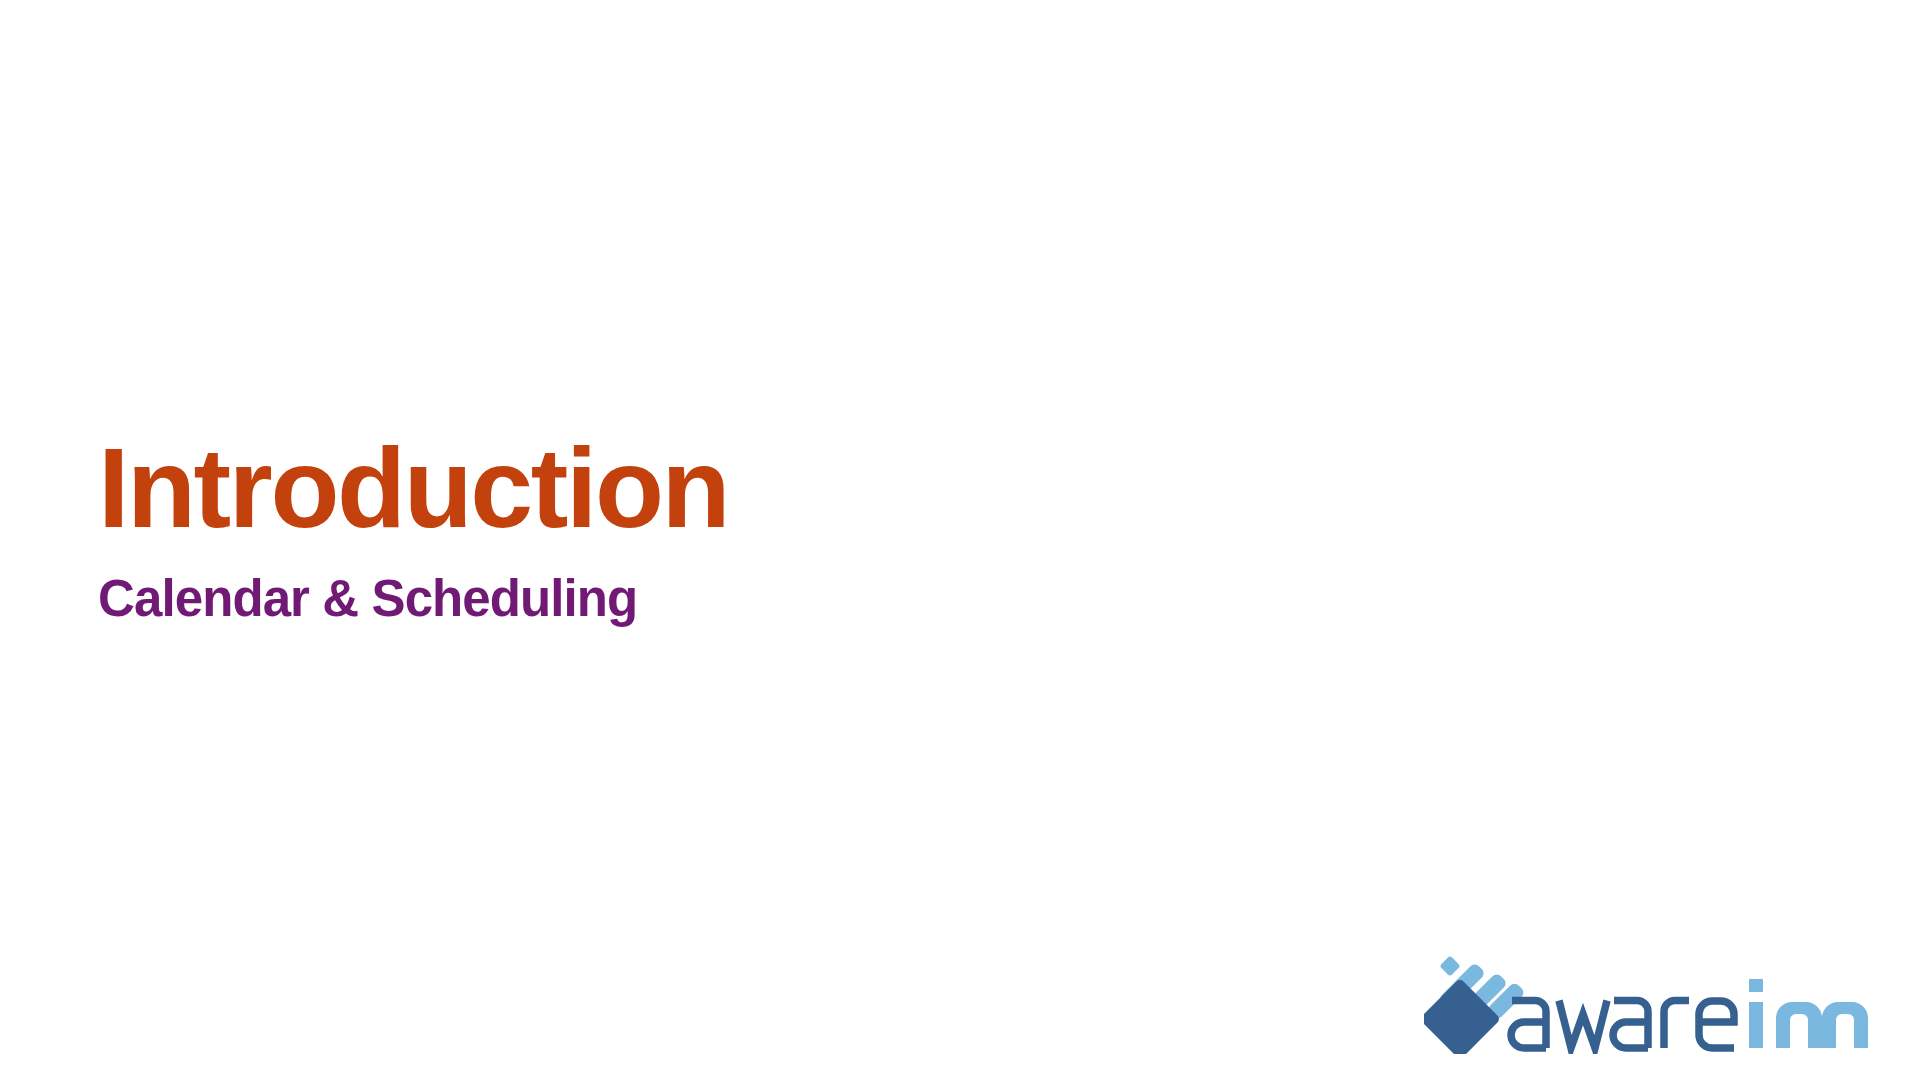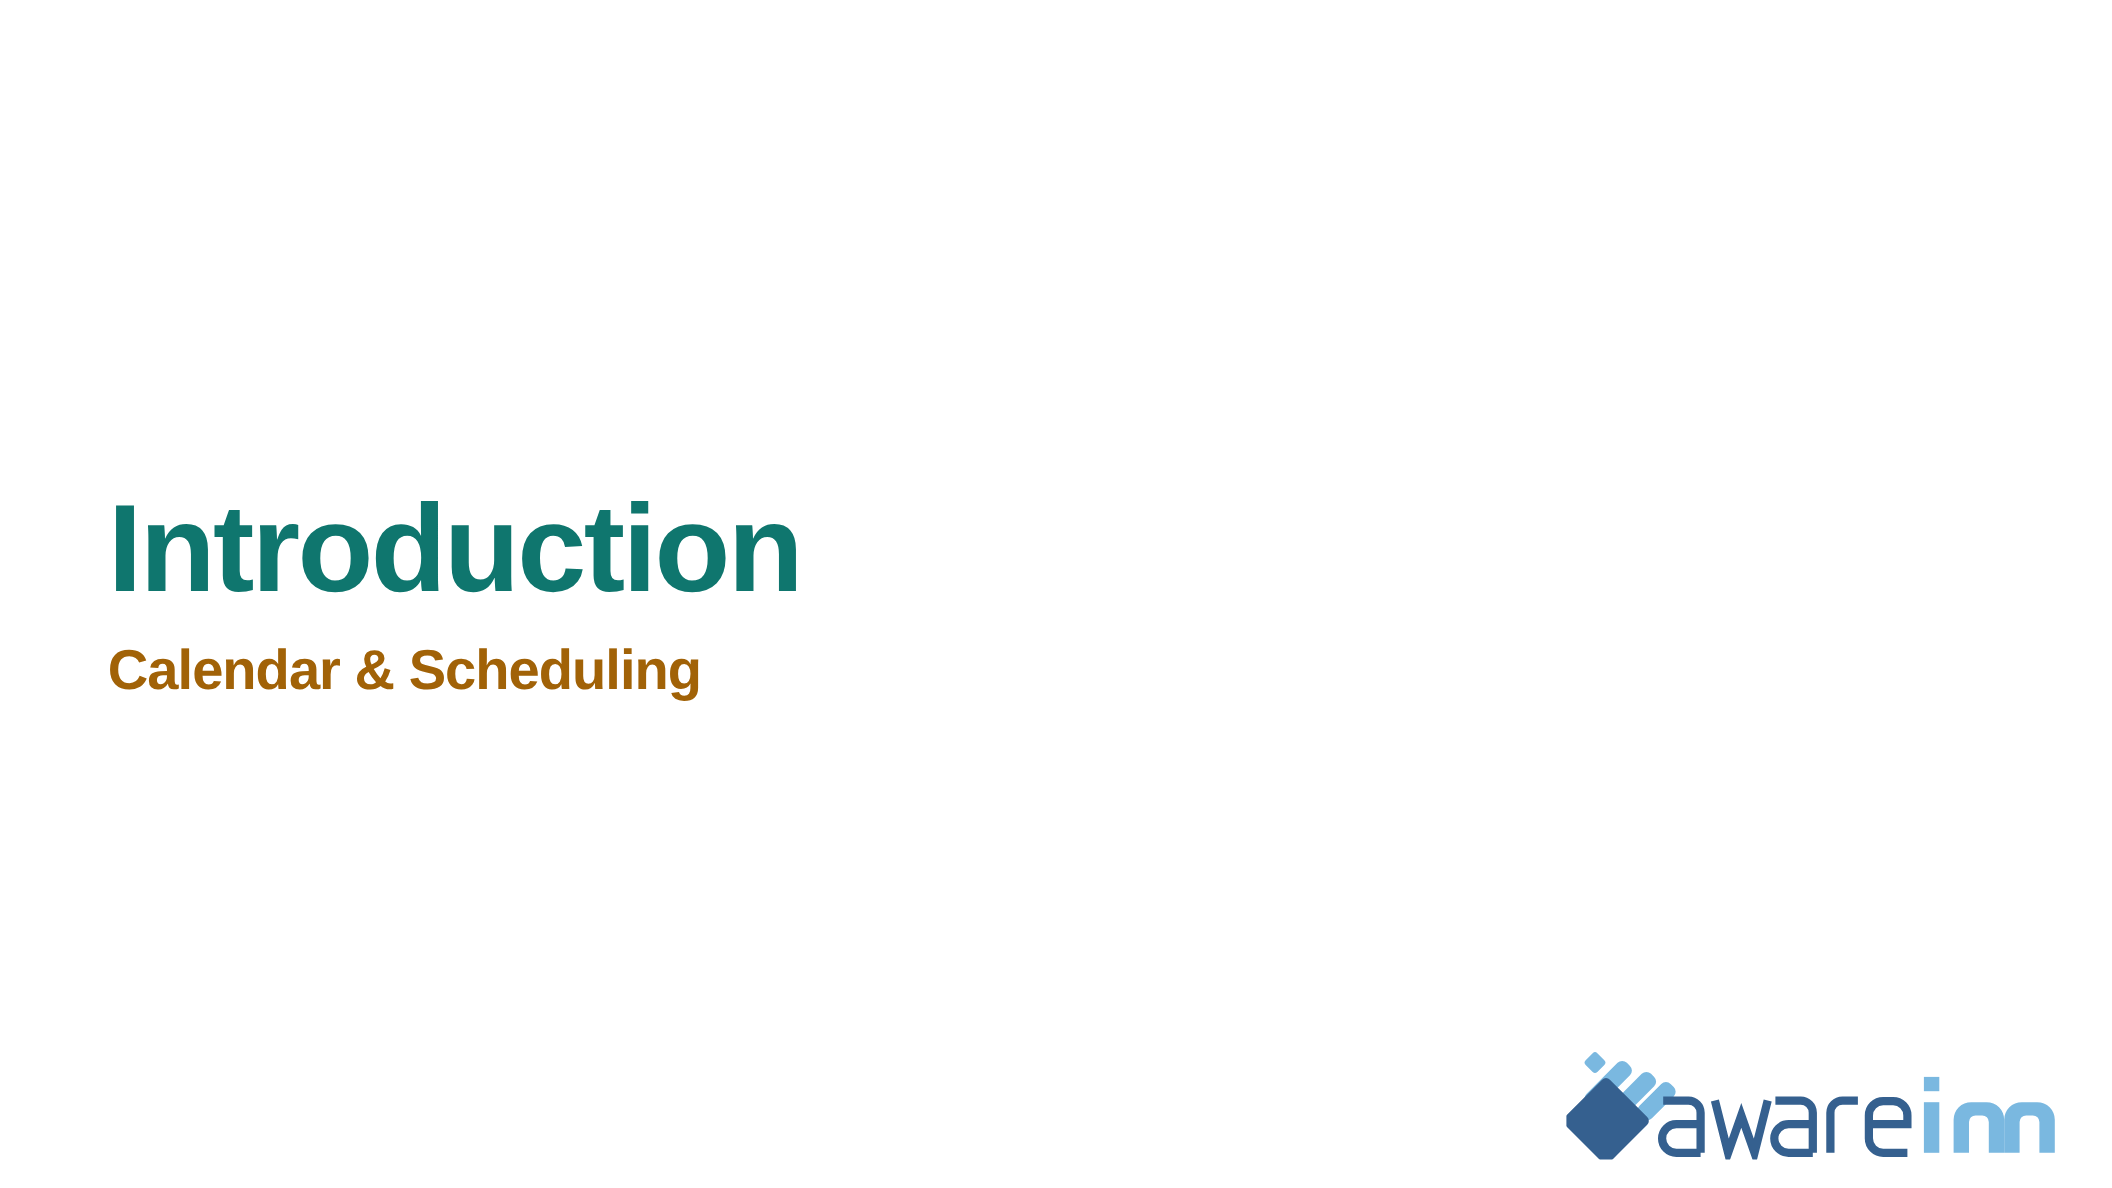--- a/index.html
+++ b/index.html
@@ -65,22 +65,22 @@
     width: 476px;
     height: 106px;
   }
 </style>
 </head>
 <body>
 
 <div class="slide" style="--slide-bg: #FFFFFF;">
 
   <div class="title-block">
-    <h1 class="slide-title" style="color: #0f766e; margin-top: 10px;">Introduction</h1>
-    <p class="slide-subtitle" style="color: #a16207;">Calendar &amp; Scheduling</p>
+    <h1 class="slide-title" style="color: #c2410c;">Introduction</h1>
+    <p class="slide-subtitle" style="color: #701a75;">Calendar &amp; Scheduling</p>
   </div>
 
   <div class="logo">
     <svg viewBox="0 0 476 106" xmlns="http://www.w3.org/2000/svg">
       <title>awareim</title>
 
       <g fill="#7AB8E0">
 
         <rect x="18.5" y="10.5" width="15" height="15" rx="3" transform="rotate(45 26 18)"></rect>
 

